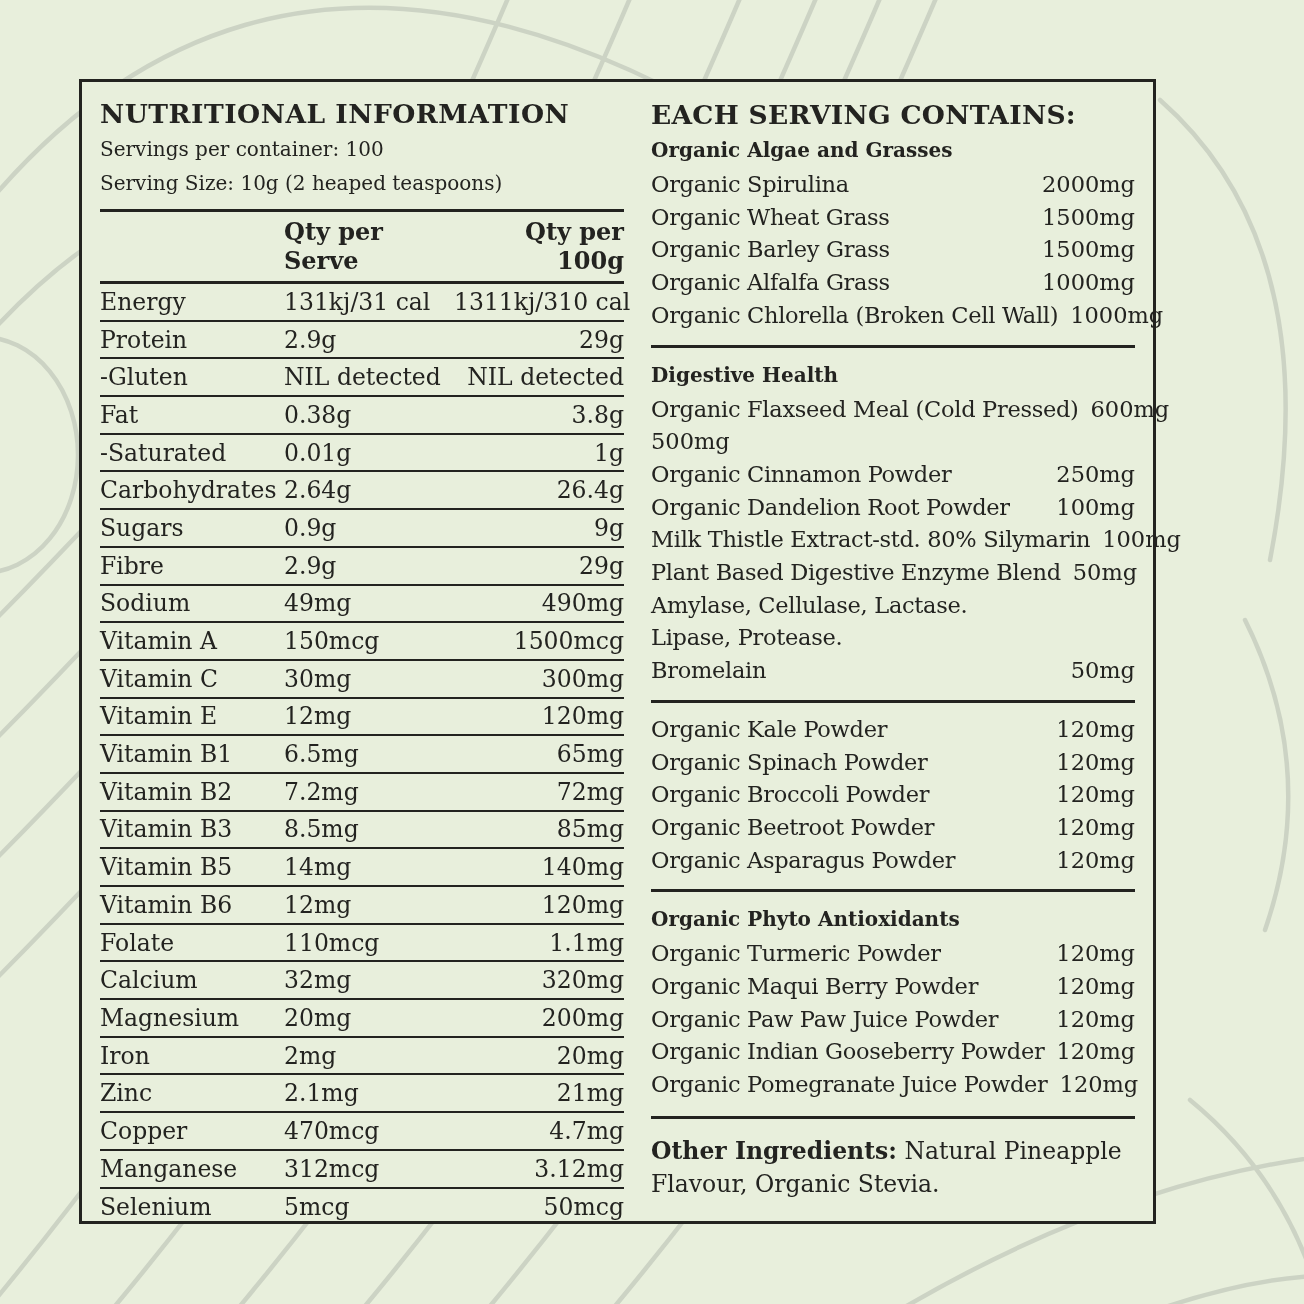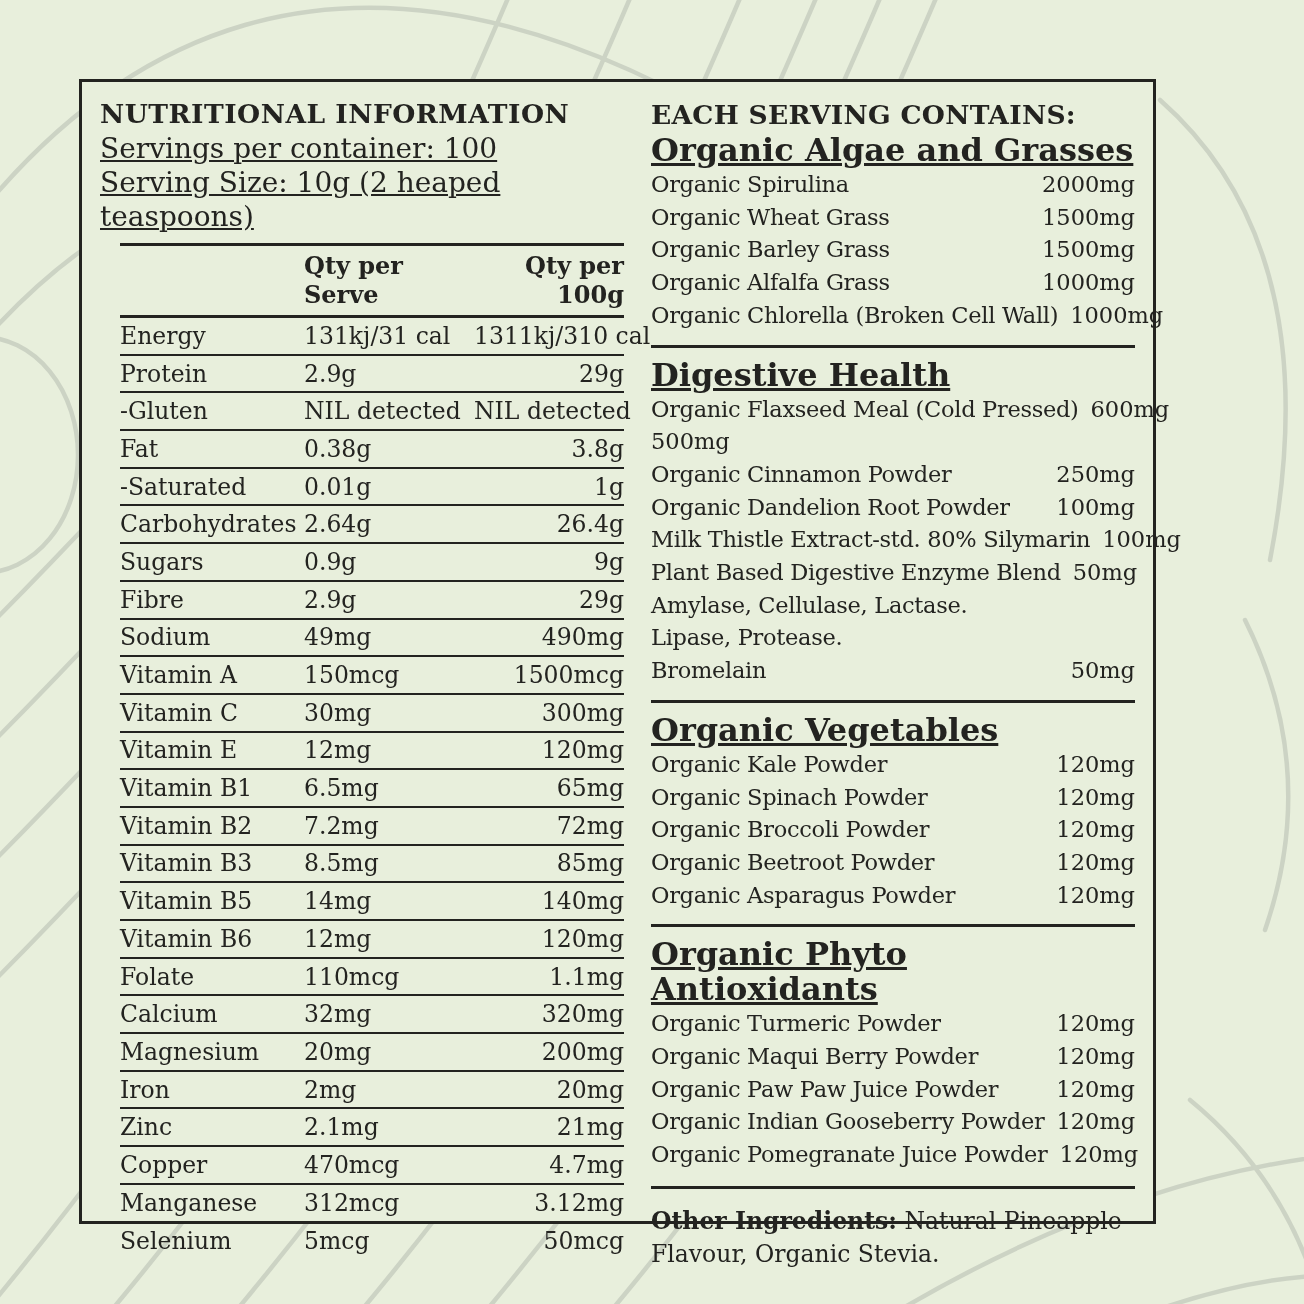--- a/index.html
+++ b/index.html
@@ -41,23 +41,23 @@
   }
 
   
   .leftcol { width: 524px; flex: 0 0 524px; }
   .ltitle {
     font-weight: bold;
     font-size: 26.5px;
     line-height: 36px;
     letter-spacing: 0.5px;
   }
-  .lsub { font-size: 28px; line-height: 34px; text-decoration: underline; }
-
-  .ltable { margin-top: 9px; border-top: 3px solid var(--ink); margin-left: 20px; }
+  .lsub { font-size: 20px; line-height: 34px; }
+
+  .ltable { margin-top: 9px; border-top: 3px solid var(--ink); }
   .lheader {
     display: grid;
     grid-template-columns: 184px 170px 1fr;
     border-bottom: 3px solid var(--ink);
     padding: 5px 0 6px 0;
     font-weight: bold;
     font-size: 24px;
     line-height: 29px;
   }
   .lheader .h-serve { white-space: pre-line; }
@@ -83,23 +83,22 @@
     line-height: 37px;
     letter-spacing: 0.3px;
   }
   .rsection.ruled {
     border-top: 3px solid var(--ink);
     margin-top: 13px;
     padding-top: 10px;
   }
   .rheading {
     font-weight: bold;
-    font-size: 32px;
+    font-size: 20px;
     line-height: 35px;
-    text-decoration: underline;
   }
   .rrow {
     display: flex;
     align-items: baseline;
     gap: 12px;
     font-size: 22.5px;
     line-height: 32.7px;
   }
   .rrow .iname { flex: 1; white-space: nowrap; letter-spacing: -0.3px; }
   .rrow .iamount { white-space: nowrap; }
@@ -354,21 +353,20 @@
             </div>
             <div class="rrow">
               <span class="iname">Lipase, Protease.</span>
             </div>
             <div class="rrow">
               <span class="iname">Bromelain</span>
               <span class="iamount">50mg</span>
             </div>
           </div>
           <div class="rsection ruled">
-            <div class="rheading">Organic Vegetables</div>
             <div class="rrow">
               <span class="iname">Organic Kale Powder</span>
               <span class="iamount">120mg</span>
             </div>
             <div class="rrow">
               <span class="iname">Organic Spinach Powder</span>
               <span class="iamount">120mg</span>
             </div>
             <div class="rrow">
               <span class="iname">Organic Broccoli Powder</span>

